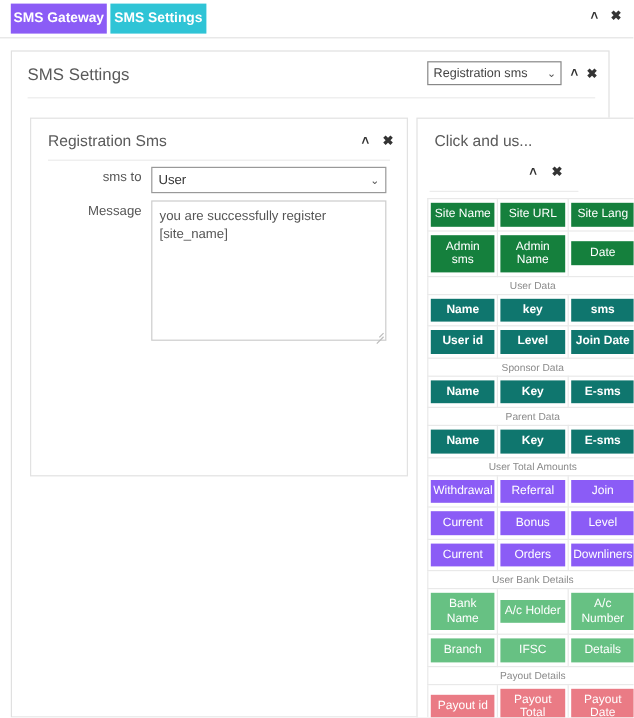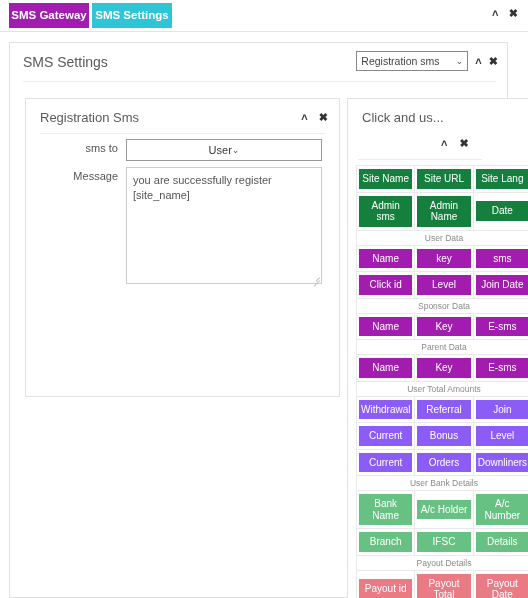--- a/index.html
+++ b/index.html
@@ -14,21 +14,21 @@
   
   .tabbar{
     position:absolute;left:0;top:0;width:528px;height:31px;
     background:#ffffff;border-bottom:1px solid #e3e3e3;
   }
   .tab{
     position:absolute;top:3px;height:25px;line-height:25px;
     font-size:11.5px;font-weight:bold;color:#ffffff;
     text-align:center;box-sizing:border-box;
   }
-  .tab-gateway{left:9px;width:80px;background:#a21caf;}
+  .tab-gateway{left:9px;width:80px;background:#8b5cf6;}
   .tab-settings{left:92px;width:80px;background:#2fc4d6;}
   .tabbar-icons{
     position:absolute;right:10px;top:6px;
     font-size:12px;color:#333;letter-spacing:0;
   }
   .tabbar-icons span{margin-left:7px;cursor:pointer;display:inline-block;}
   .ic-chev{font-weight:bold;font-size:11px;}
   .ic-x{font-weight:bold;font-size:11px;}
 
   
@@ -94,21 +94,21 @@
   .form{position:absolute;left:0;top:40px;width:313px;}
   .frow{position:relative;margin-bottom:6px;}
   .flabel{
     position:absolute;left:0;top:3px;width:92px;text-align:right;
     font-size:11px;color:#555;
   }
   .fctrl{margin-left:100px;width:196px;}
   .fselect{
     height:22px;line-height:21px;border:1px solid #999;background:#fff;
     font-size:11px;color:#333;padding:0 5px;box-sizing:border-box;
-    display:flex;align-items:center;justify-content:center;cursor:pointer;
+    display:flex;align-items:center;justify-content:space-between;cursor:pointer;
   }
   .fselect .chev{font-size:9px;color:#555;}
   .ftextarea{
     height:117px;border:1px solid #ccc;background:#fff;
     font-size:11px;color:#555;padding:5px 6px;box-sizing:border-box;
     position:relative;overflow:hidden;line-height:1.35;
     font-family:"Liberation Sans", sans-serif;
     resize:none;display:block;width:100%;
   }
   .ta-wrap{position:relative;}
@@ -141,21 +141,21 @@
   .tagtable td.sep{
     text-align:center;font-size:8.5px;color:#8a8a8a;
     padding:2px;height:14px;
   }
   .tag{
     display:block;width:100%;box-sizing:border-box;
     text-align:center;color:#ffffff;font-size:10px;
     padding:4px 2px;line-height:1.15;cursor:pointer;
   }
   .t-teal{background:#15803d;}
-  .t-yellow{background:#a21caf;}
+  .t-yellow{background:#0f766e;font-weight:bold;}
   .t-blue{background:#8b5cf6;}
   .t-green{background:#67c183;}
   .t-red{background:#ea7b85;}
 
   .colw1{width:56px;}
   .colw2{width:56px;}
   .colw3{width:56px;}
 </style>
 </head>
 <body>
@@ -264,21 +264,21 @@
                 </td>
                 <td class="colw2">
                   <span class="tag t-yellow">key</span>
                 </td>
                 <td class="colw3">
                   <span class="tag t-yellow">sms</span>
                 </td>
               </tr>
               <tr>
                 <td class="colw1">
-                  <span class="tag t-yellow">Click id</span>
+                  <span class="tag t-yellow">User id</span>
                 </td>
                 <td class="colw2">
                   <span class="tag t-yellow">Level</span>
                 </td>
                 <td class="colw3">
                   <span class="tag t-yellow">Join Date</span>
                 </td>
               </tr>
               <tr>
                 <td class="sep" colspan="3">Sponsor Data</td>

